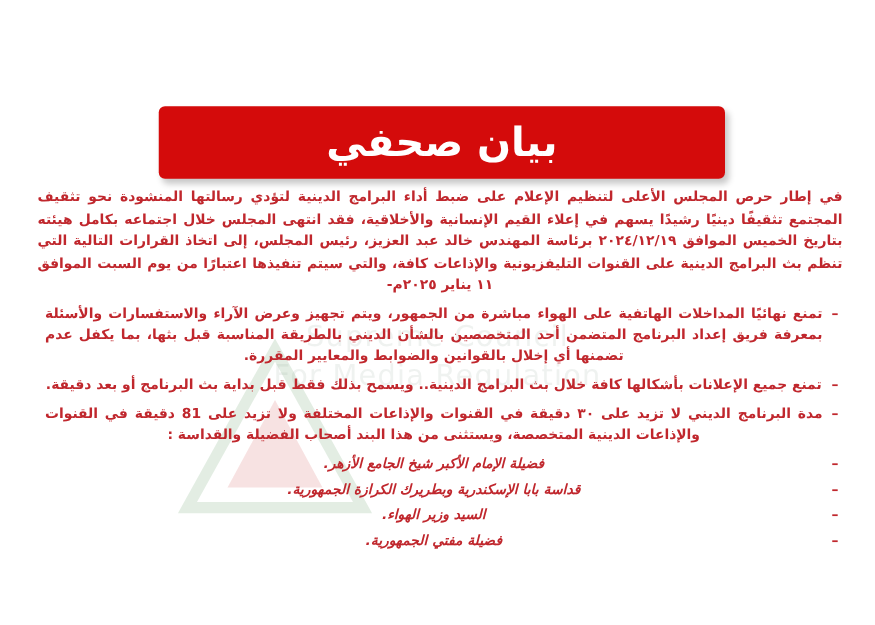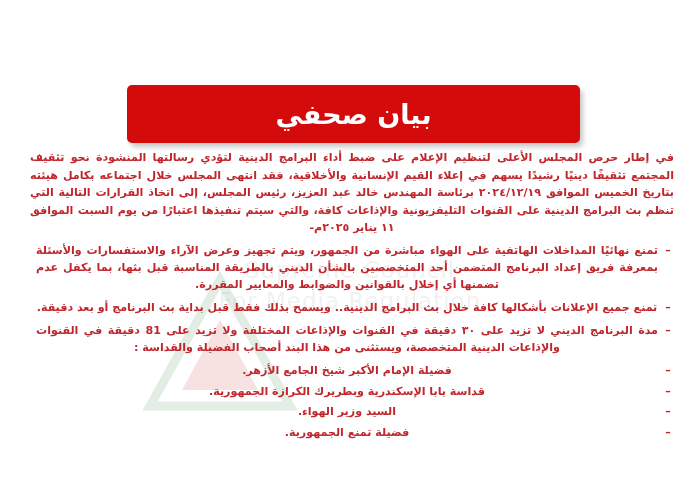--- a/index.html
+++ b/index.html
@@ -114,21 +114,21 @@
     background: #d40b0b;
     border-radius: 5px;
     box-shadow: 3px 4px 5px rgba(0,0,0,0.22);
     display: flex;
     align-items: center;
     justify-content: center;
     z-index: 3;
   }
   .banner-title {
     color: #ffffff;
-    font-size: 27px;
+    font-size: 32px;
     font-weight: bold;
     letter-spacing: 0.5px;
     direction: rtl;
   }
 
   
   .content {
     position: absolute;
     top: 149px;
     left: 0;
@@ -178,20 +178,21 @@
     line-height: 1.56;
     font-weight: bold;
     text-align: justify;
     text-align-last: center;
     direction: rtl;
     margin-left: 10px;
   }
   .bullet.short .bullet-text {
     text-align: left;
     text-align-last: center;
+    font-style: italic;
   }
   .bullet.short { margin-bottom: 3.5px; }
 </style>
 </head>
 <body>
 
 <div class="page">
 
   <svg class="watermark-mark" viewBox="0 0 160 150">
     <path d="M80 12 L150 138 L10 138 Z" fill="none" stroke="#2e7d32" stroke-width="9"></path>
@@ -227,18 +228,18 @@
         <div class="bullet short">
           <div class="dash">–</div>
           <div class="bullet-text">قداسة بابا الإسكندرية وبطريرك الكرازة الجمهورية.</div>
         </div>
         <div class="bullet short">
           <div class="dash">–</div>
           <div class="bullet-text">السيد وزير الهواء.</div>
         </div>
         <div class="bullet short">
           <div class="dash">–</div>
-          <div class="bullet-text">فضيلة تمنع الجمهورية.</div>
+          <div class="bullet-text">فضيلة مفتي الجمهورية.</div>
         </div>
       </div>
   </div>
 
 </div>
 
 </body></html>

